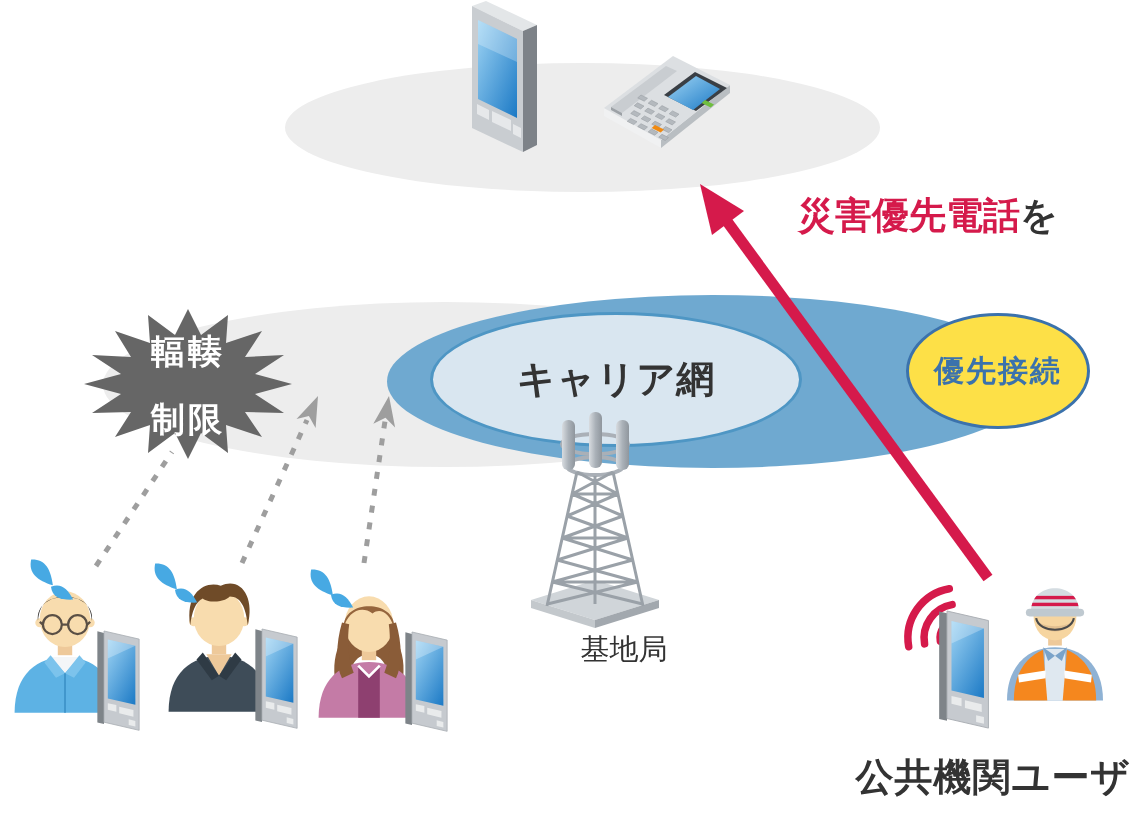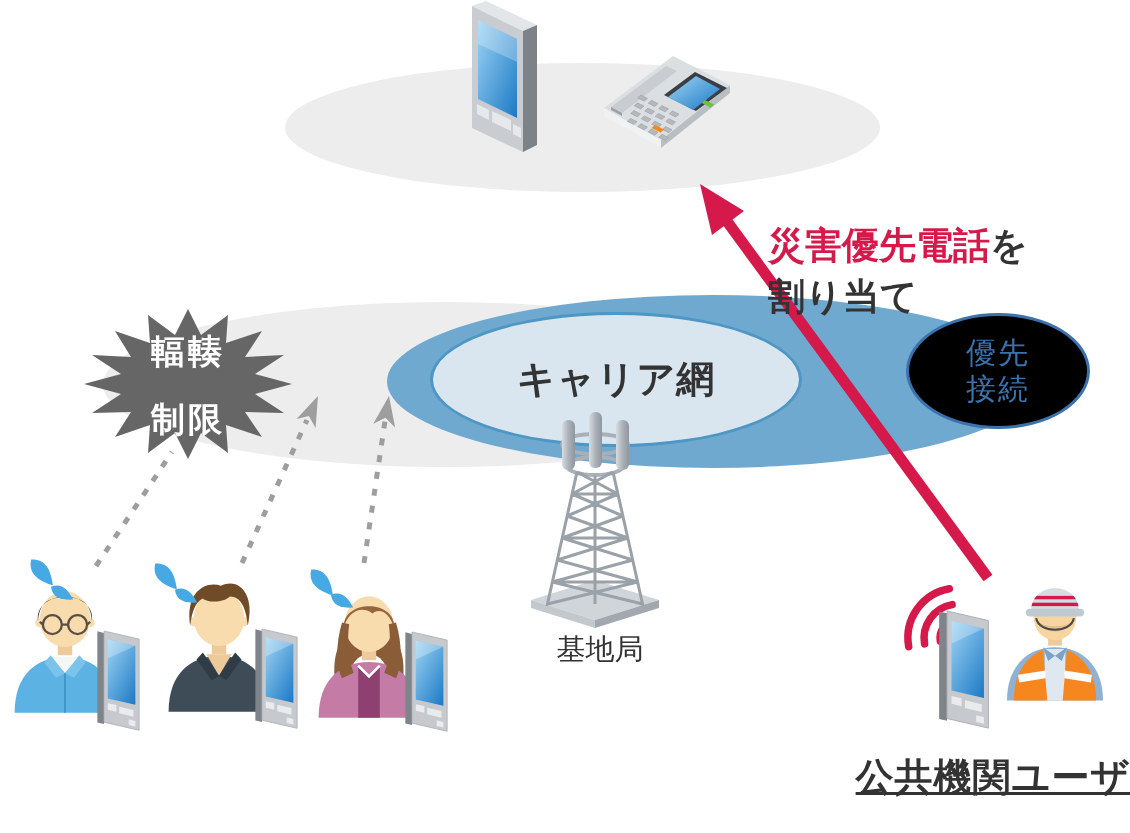--- a/index.html
+++ b/index.html
@@ -12,41 +12,41 @@
   .ellipse-top{left:285px;top:63px;width:595px;height:129px;background:var(--c-ellipse_gray);}
   .ellipse-gray-mid{left:103px;top:302px;width:684px;height:165px;background:var(--c-ellipse_gray);}
   .ellipse-blue{left:387px;top:295px;width:651px;height:173px;background:var(--c-network_blue);}
   .ellipse-carrier{
     left:430px;top:312px;width:372px;height:135px;background:var(--c-carrier_fill);
     border:3px solid var(--c-carrier_stroke);box-sizing:border-box;
     display:flex;align-items:center;justify-content:center;
     font-size:38px;font-weight:bold;color:var(--c-text_dark);letter-spacing:1px;
   }
   .ellipse-priority{
-    left:906px;top:313px;width:184px;height:116px;background:#000000;
+    left:906px;top:313px;width:184px;height:116px;background:#fde047;
     border:3px solid var(--c-priority_blue);box-sizing:border-box;
-    display:flex;flex-direction:column;align-items:center;justify-content:center;
-    font-size:30px;font-weight:normal;color:var(--c-priority_blue);line-height:1.2;letter-spacing:2px;
+    display:flex;flex-direction:row;align-items:center;justify-content:center;
+    font-size:30px;font-weight:bold;color:var(--c-priority_blue);line-height:1.2;letter-spacing:2px;
   }
   .burst-svg{left:78px;top:274px;width:220px;height:220px;}
   .burst-shape{fill:var(--c-burst_gray);}
   .burst-text{
     left:98px;top:330px;width:180px;height:110px;
     display:flex;flex-direction:column;align-items:center;justify-content:center;
     color:#ffffff;font-size:34px;font-weight:bold;line-height:1.18;letter-spacing:3px;gap:28px;
   }
   .assign-text{
-    left:768px;top:190px;width:320px;
-    font-size:37px;font-weight:bold;line-height:1.38;color:var(--c-text_dark);margin-top:30px;
+    left:768px;top:190px;width:320px;text-align:center;
+    font-size:37px;font-weight:bold;line-height:1.38;color:var(--c-text_dark);
   }
   .assign-text .hl{color:var(--c-accent);}
   .label{position:absolute;color:var(--c-text_dark);white-space:nowrap;}
-  .label-base{left:600px;top:630px;transform:translateX(-50%);font-size:29px;}
+  .label-base{left:624px;top:630px;transform:translateX(-50%);font-size:29px;}
   .label-general{left:222px;top:752px;transform:translateX(-50%);font-size:38px;font-weight:bold;letter-spacing:1px;}
-  .label-public{left:993px;top:752px;transform:translateX(-50%);font-size:38px;font-weight:bold;letter-spacing:1px;text-decoration:underline;}
+  .label-public{left:993px;top:752px;transform:translateX(-50%);font-size:38px;font-weight:bold;letter-spacing:1px;}
   .overlay{left:0;top:0;width:1130px;height:833px;pointer-events:none;}
   .z1{z-index:1}.z2{z-index:2}.z3{z-index:3}.z4{z-index:4}.z5{z-index:5}
   .z6{z-index:6}.z7{z-index:7}.z8{z-index:8}.z9{z-index:9}.z10{z-index:10}
   .z11{z-index:11}.z12{z-index:12}
   .dash-line{stroke:var(--c-arrow_gray);stroke-width:5;fill:none;stroke-dasharray:7 10;}
   .dash-head{fill:var(--c-arrow_gray);}
   .accent-stroke{stroke:var(--c-accent);}
   .accent-fill{fill:var(--c-accent);}
 </style>
 </head>
@@ -126,21 +126,20 @@
     </g>
   </svg>
 
   <div class="ellipse ellipse-priority z9">
     <span>優先</span>
     <span>接続</span>
   </div>
 
   <div class="abs assign-text z12">
     <div><span class="hl">災害優先電話</span><span>を</span></div>
-    <div>割り当て</div>
   </div>
 
   <svg class="abs z10" style="left:455px;top:0;" width="100" height="160" viewBox="0 0 100 160">
     <polygon points="17,6 31,1 82,25 68,31" fill="#e3e6e8"></polygon>
     <polygon points="68,31 82,25 82,145 68,152" fill="#7d8288"></polygon>
     <polygon points="17,6 68,31 68,152 17,128" fill="#c9cdd1"></polygon>
     <polygon points="23,20 62,39 62,118 23,99" fill="url(#scr)"></polygon>
     <polygon points="23,20 62,39 62,62 23,44" fill="#ffffff" opacity="0.25"></polygon>
     <polygon points="22,104 34,110 34,120 22,114" fill="#e6e8ea"></polygon>
     <polygon points="37,111 56,120 56,131 37,122" fill="#e6e8ea"></polygon>

